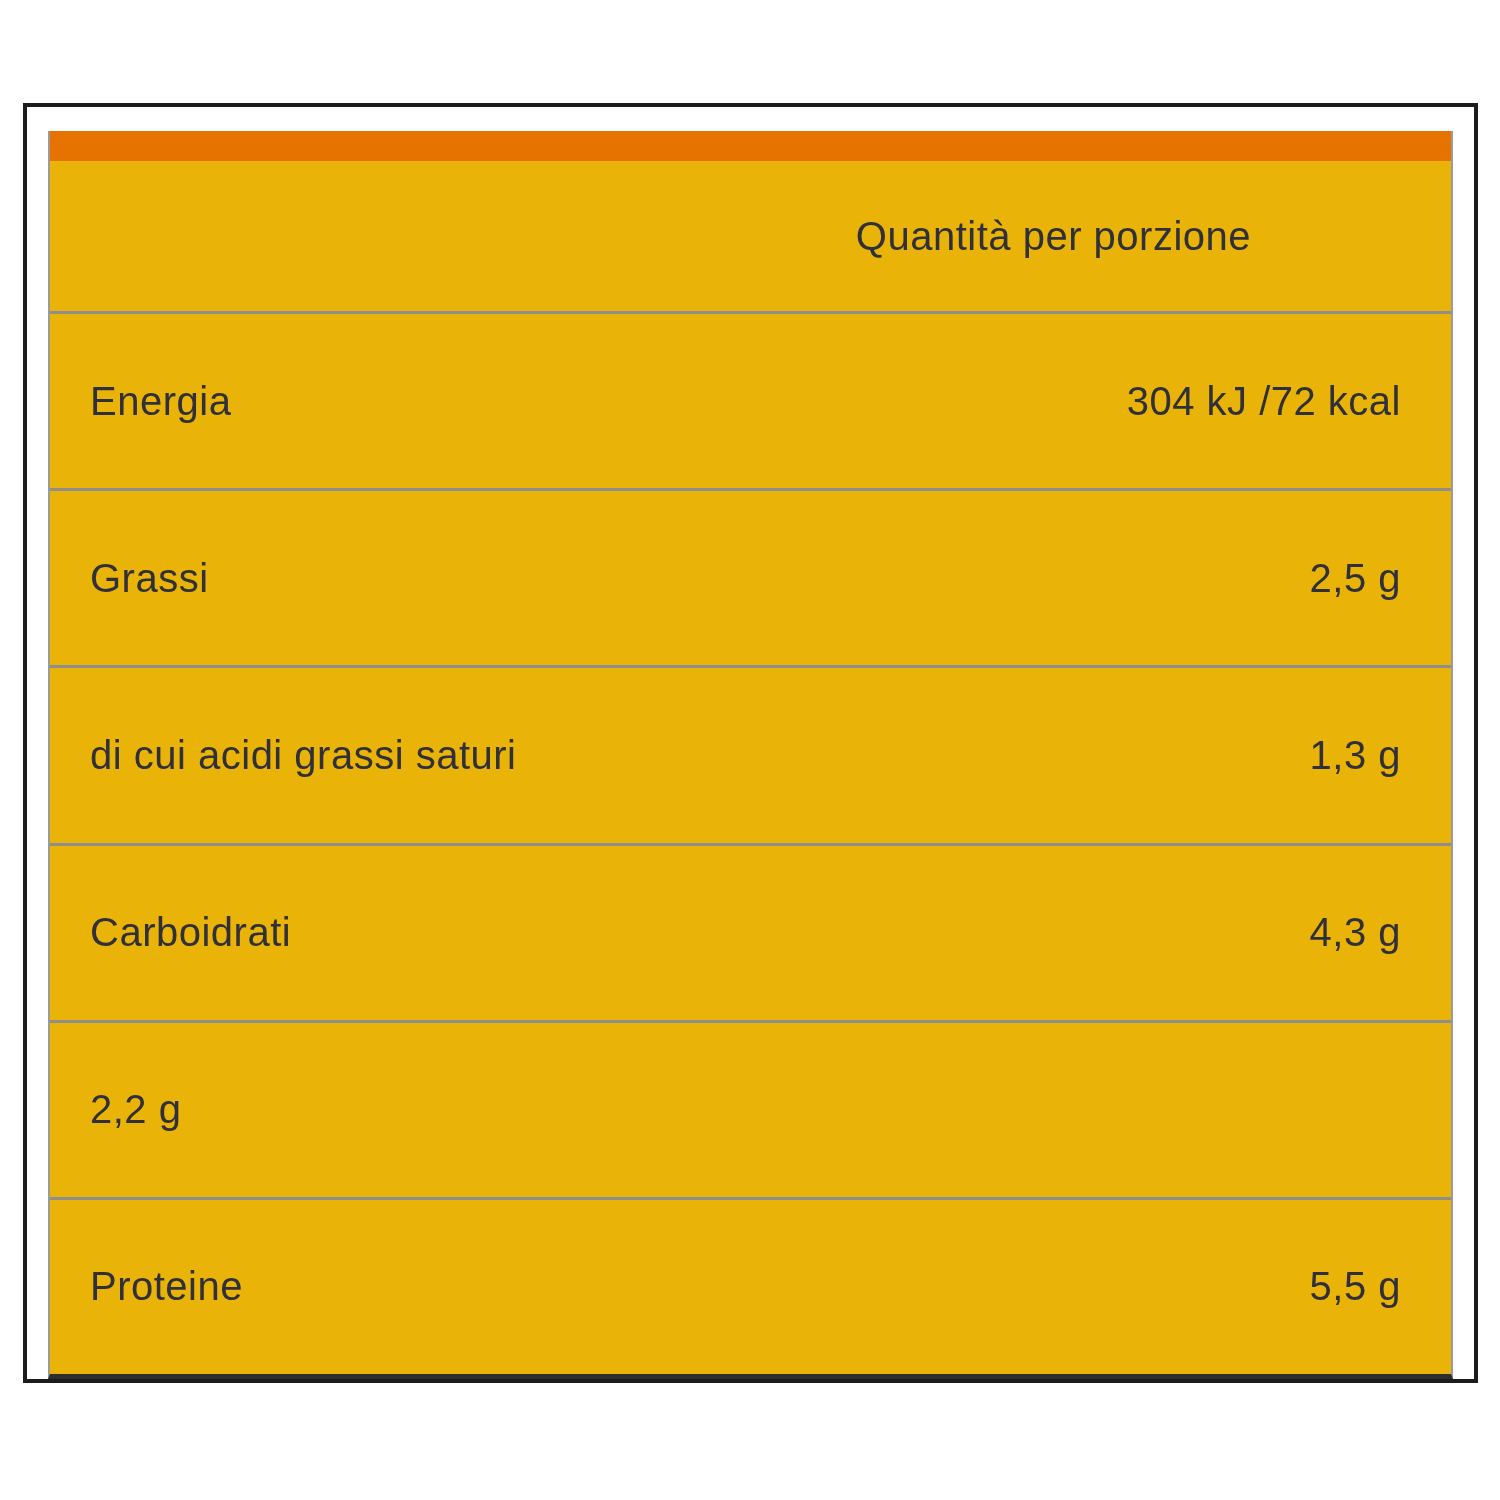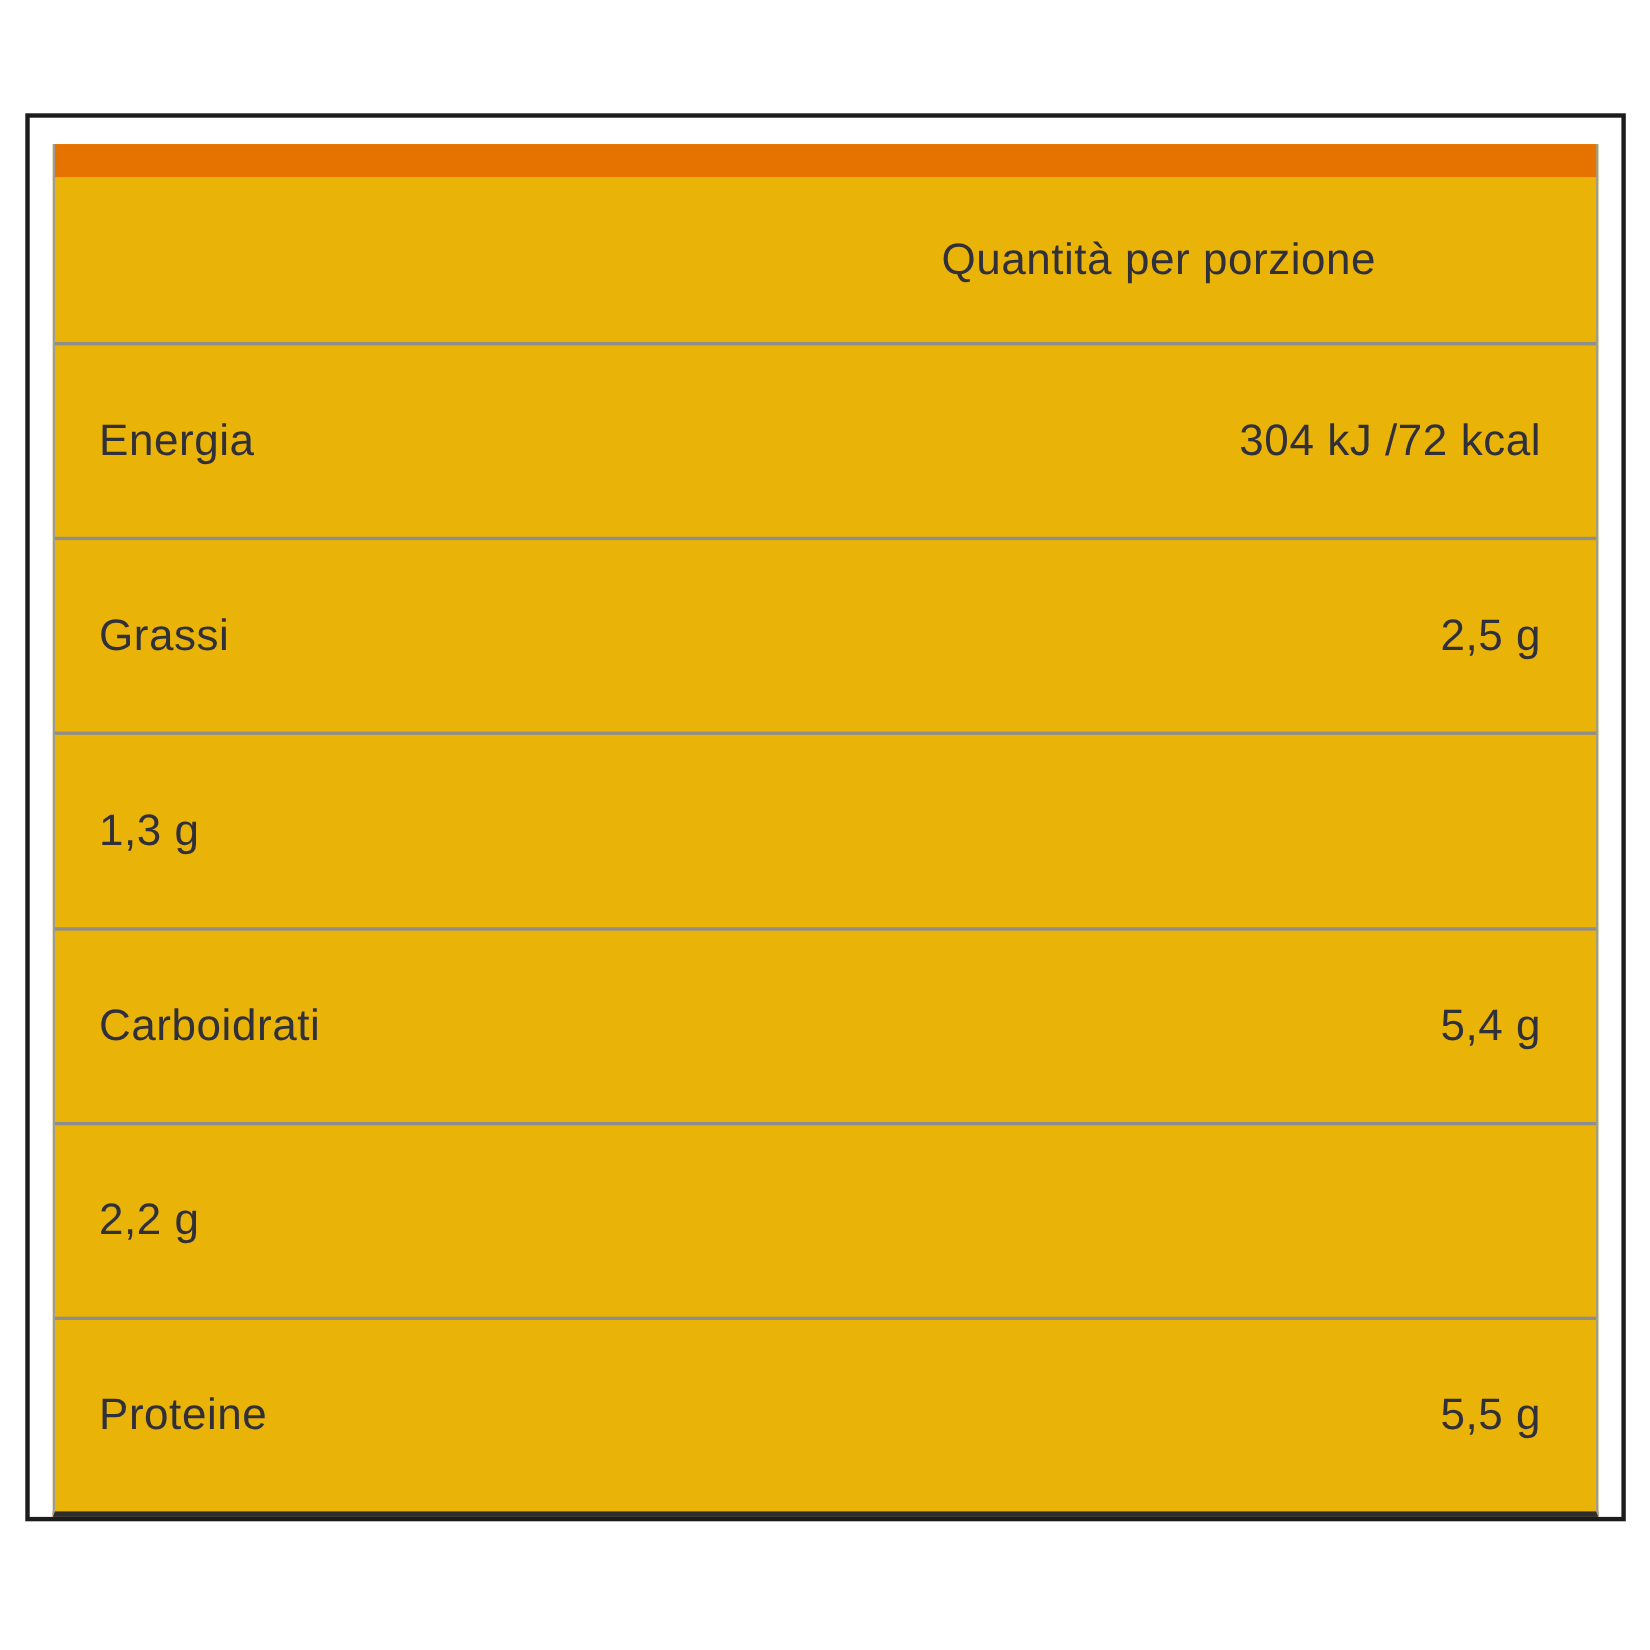--- a/index.html
+++ b/index.html
@@ -92,26 +92,27 @@
     <span class="row-label">Energia</span>
     <span class="row-value">304 kJ /72 kcal</span>
   </div>
 
   <div class="row">
     <span class="row-label">Grassi</span>
     <span class="row-value">2,5 g</span>
   </div>
 
   <div class="row">
+    <span class="row-label">di cui acidi grassi saturi</span>
     <span class="row-value">1,3 g</span>
   </div>
 
   <div class="row">
     <span class="row-label">Carboidrati</span>
-    <span class="row-value">5,4 g</span>
+    <span class="row-value">4,3 g</span>
   </div>
 
   <div class="row">
     <span class="row-value">2,2 g</span>
   </div>
 
   <div class="row">
     <span class="row-label">Proteine</span>
     <span class="row-value">5,5 g</span>
   </div>

